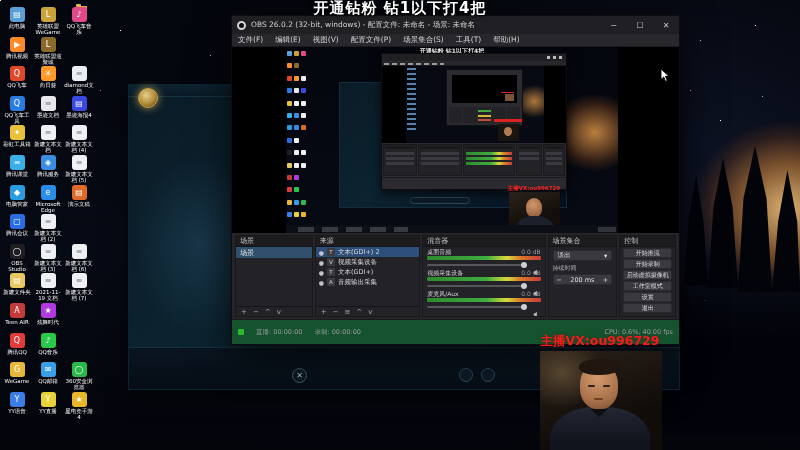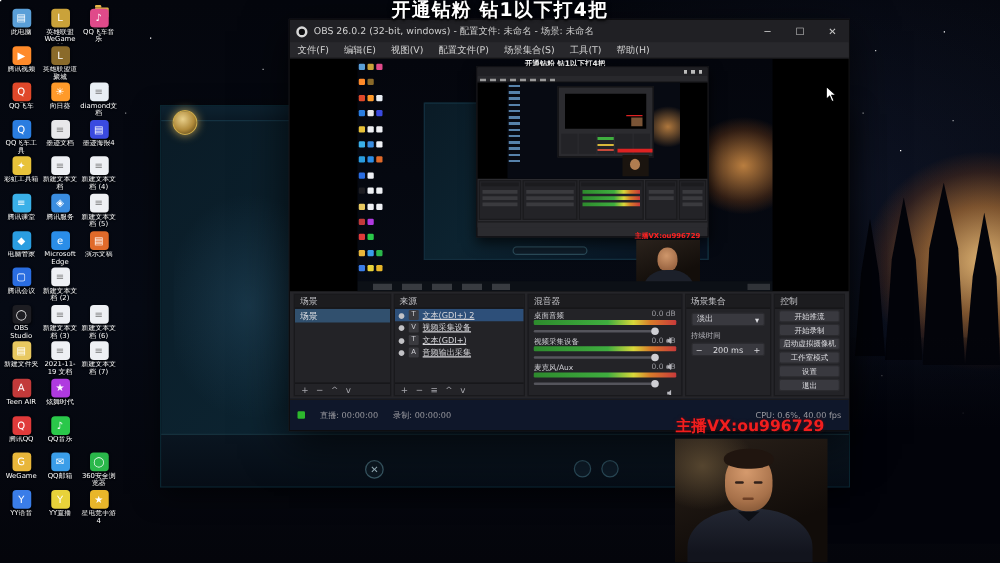--- a/index.html
+++ b/index.html
@@ -136,42 +136,42 @@
   #dock-scenes{width:78px;} #dock-sources{width:106px;} #dock-mixer{width:124px;}
   #dock-transitions{width:70px;} #dock-controls{width:57px;}
   .dock-list{flex:1;overflow:hidden;}
   .scene-row{height:11px;font-size:7px;color:#e2e2e6;display:flex;align-items:center;padding:0 4px;cursor:pointer;}
   .scene-row.sel{background:#31506e;}
   .source-row{height:10px;font-size:6.5px;color:#d6d6da;display:flex;align-items:center;gap:3px;padding:0 3px;cursor:pointer;}
   .source-row.sel{background:#2d4f79;}
   .src-eye{font-size:6px;color:#c2c2c6;}
   .src-chip{width:8px;height:8px;border-radius:1px;background:#3a3a3f;color:#cfcfd4;font-size:5.5px;
     display:flex;align-items:center;justify-content:center;flex:0 0 auto;}
-  .src-name{white-space:nowrap;overflow:hidden;text-decoration:underline;}
+  .src-name{white-space:nowrap;overflow:hidden;}
   .dock-toolbar{height:10px;border-top:1px solid #151517;display:flex;align-items:center;gap:6px;
     padding:0 5px;color:#a8a8ae;font-size:7px;flex:0 0 auto;}
   .dock-toolbar span{cursor:pointer;}
   .mix-ch{padding:1px 4px 0 4px;}
   .mix-head{display:flex;justify-content:space-between;font-size:6px;color:#cfcfd4;height:7px;}
   .mix-db{color:#9a9aa0;}
   .mix-meter{height:4px;border-radius:1px;margin:1px 0;
     background:linear-gradient(90deg,#2d8a2d 0%,#3fae3f 52%,#d8d83a 70%,#d87a2a 82%,#c83a3a 100%);}
   .mix-slider{position:relative;height:7px;}
   .mix-slider .track{position:absolute;left:0;right:14px;top:3px;height:2px;background:#55555c;border-radius:1px;}
   .mix-slider .handle{position:absolute;right:14px;top:0.5px;width:6px;height:6px;border-radius:50%;background:#cfcfd4;cursor:pointer;}
   .mix-slider .spk{position:absolute;right:1px;top:0;}
   .t-select{margin:3px 4px 2px 4px;height:11px;background:#39393f;border:1px solid #2a2a2e;border-radius:2px;
     display:flex;align-items:center;justify-content:space-between;padding:0 4px;font-size:6.5px;color:#dedee2;cursor:pointer;}
   .t-durlabel{font-size:6px;color:#b2b2b8;margin:1px 4px;}
   .t-spin{margin:0 4px;height:11px;background:#39393f;border:1px solid #2a2a2e;border-radius:2px;
     display:flex;align-items:center;justify-content:space-between;padding:0 3px;font-size:6.5px;color:#dedee2;}
   .t-spin span{cursor:pointer;}
   .ctl-btn{margin:1px 3px 0 3px;height:10px;background:#39393f;border:1px solid #2a2a2e;border-radius:2px;
     color:#dedee2;font-size:6px;display:flex;align-items:center;justify-content:center;cursor:pointer;white-space:nowrap;overflow:hidden;}
-  #obs-statusbar{height:13px;background:#0f172a;border-top:1px solid #1a1a1d;display:flex;align-items:center;
+  #obs-statusbar{height:13px;background:#14532d;border-top:1px solid #1a1a1d;display:flex;align-items:center;
     padding:0 6px;gap:12px;font-size:6.5px;color:#9a9aa0;flex:1;}
   #status-dot{width:6px;height:6px;background:#2db82d;border-radius:1px;}
   #status-cpu{margin-left:auto;}
 
   
   #vx-label{left:524px;top:333px;width:152px;text-align:center;font-size:12.5px;font-weight:bold;color:#f21e1e;
     z-index:4;text-shadow:0 0 3px rgba(120,0,0,.6);}
   #webcam{left:540px;top:351px;width:122px;height:99px;z-index:4;overflow:hidden;
     background:radial-gradient(60px 50px at 18% 22%, #55452f, transparent 70%),linear-gradient(160deg,#2a211a,#110c09 70%);}
   #wc-head{left:40px;top:12px;width:38px;height:46px;border-radius:46% 46% 44% 44%;

